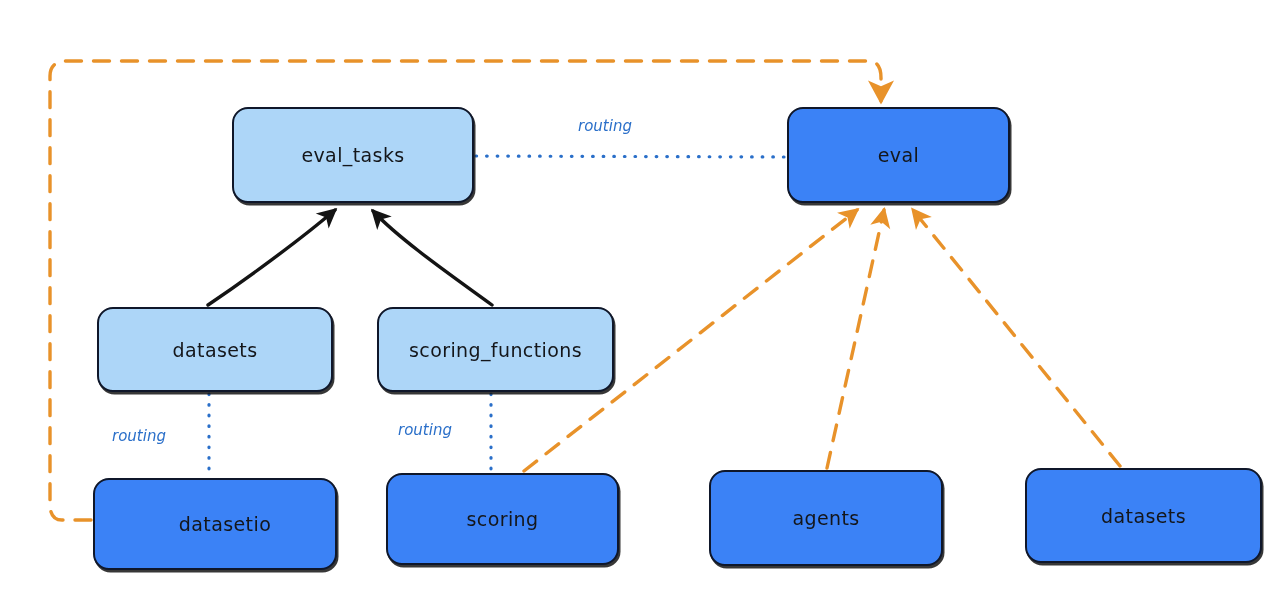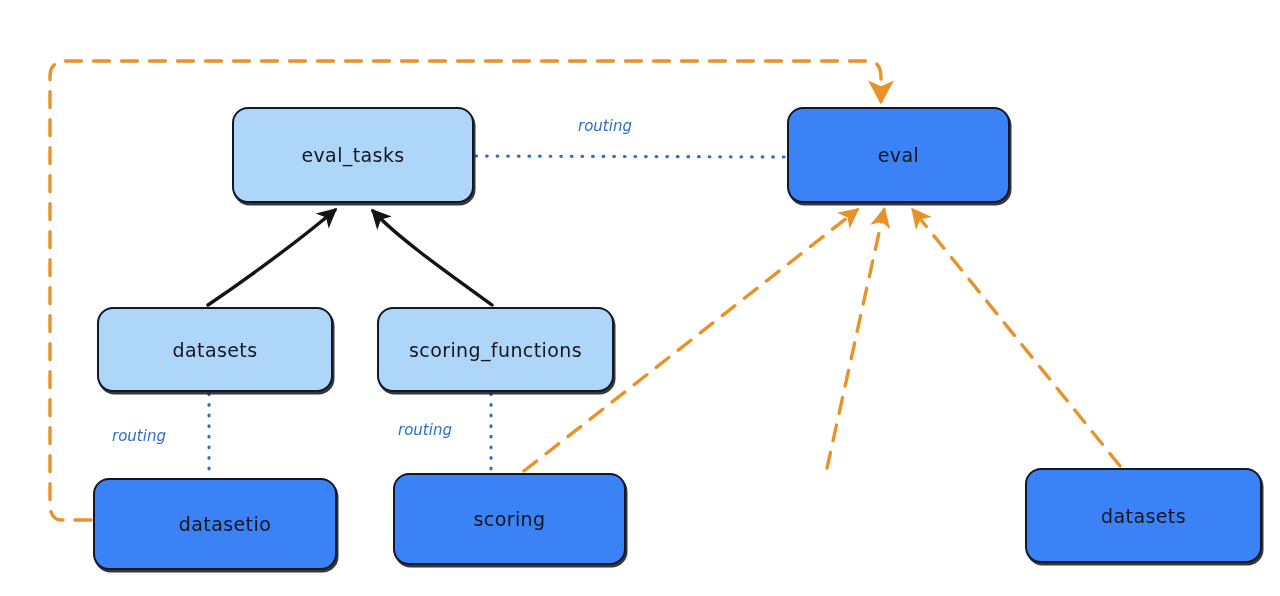--- a/index.html
+++ b/index.html
@@ -110,24 +110,27 @@
   </div>
 
   <div class="node blue" style="left:377px; top:307px; width:237px; height:85px;">
     <span class="node-label">scoring_functions</span>
   </div>
 
   <div class="node green" style="left:93px; top:478px; width:244px; height:92px;padding-left:20px;">
     <span class="node-label">datasetio</span>
   </div>
 
-  <div class="node green" style="left:386px; top:473px; width:233px; height:92px;margin-left:7px;">
+  <div class="node green" style="left:386px; top:473px; width:233px; height:92px;">
     <span class="node-label">scoring</span>
   </div>
 
+  <div class="node green" style="left:709px; top:470px; width:234px; height:96px;">
+    <span class="node-label">agents</span>
+  </div>
 
   <div class="node green" style="left:1025px; top:468px; width:237px; height:95px;">
     <span class="node-label">datasets</span>
   </div>
 
   <div class="edge-label" style="left:578px; top:117px;">routing</div>
 
   <div class="edge-label" style="left:112px; top:427px;">routing</div>
 
   <div class="edge-label" style="left:398px; top:421px;">routing</div>

